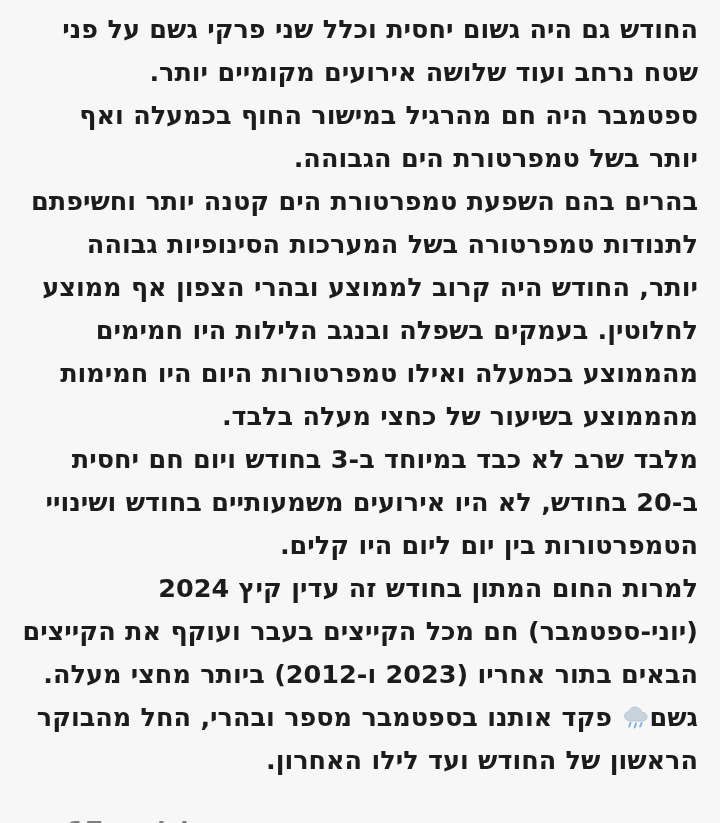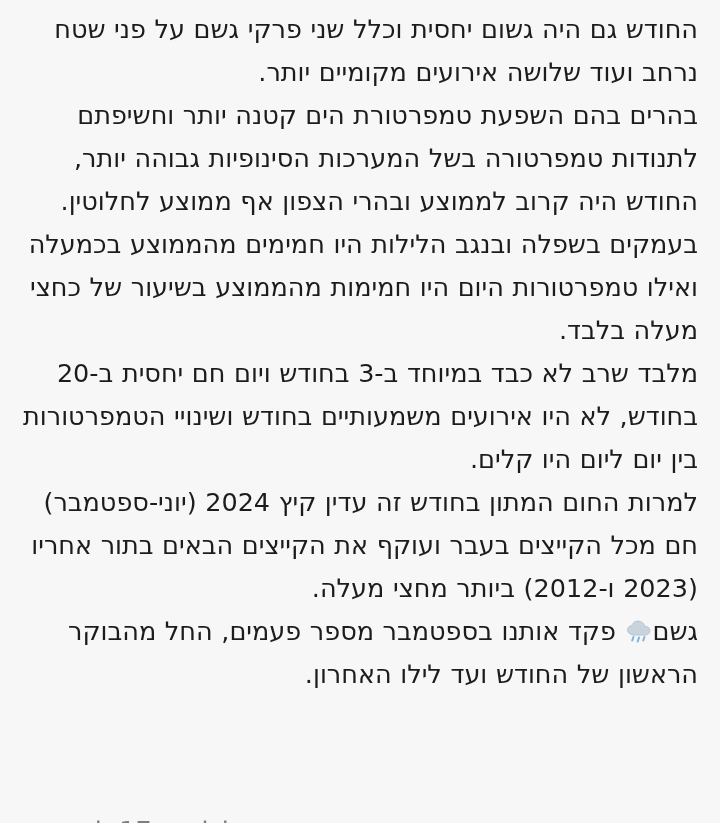--- a/index.html
+++ b/index.html
@@ -26,21 +26,21 @@
     direction: rtl;
     text-align: right;
   }
   .para {
     margin: 0;
     color: #1c1c1e;
     font-size: 25.5px;
     line-height: 43px;
     letter-spacing: 0px;
     word-spacing: 0.5px;
-    font-weight: 400;
+    font-weight: 700;
     direction: rtl;
     text-align: right;
     unicode-bidi: plaintext;
   }
   .para.first {
     margin-top: 8px;
   }
   .cloud-rain-icon {
     display: inline-block;
     vertical-align: -4px;
@@ -63,34 +63,35 @@
   }
 </style>
 </head>
 <body>
 
 <div class="page">
   <div class="article">
 
     <p class="para first">החודש גם היה גשום יחסית וכלל שני פרקי גשם על פני שטח נרחב ועוד שלושה אירועים מקומיים יותר.</p>
 
+    <p class="para">ספטמבר היה חם מהרגיל במישור החוף בכמעלה ואף יותר בשל טמפרטורת הים הגבוהה.</p>
 
     <p class="para">בהרים בהם השפעת טמפרטורת הים קטנה יותר וחשיפתם לתנודות טמפרטורה בשל המערכות הסינופיות גבוהה יותר, החודש היה קרוב לממוצע ובהרי הצפון אף ממוצע לחלוטין. בעמקים בשפלה ובנגב הלילות היו חמימים מהממוצע בכמעלה ואילו טמפרטורות היום היו חמימות מהממוצע בשיעור של כחצי מעלה בלבד.</p>
 
     <p class="para">מלבד שרב לא כבד במיוחד ב-3 בחודש ויום חם יחסית ב-20 בחודש, לא היו אירועים משמעותיים בחודש ושינויי הטמפרטורות בין יום ליום היו קלים.</p>
 
     <p class="para">למרות החום המתון בחודש זה עדין קיץ 2024 (יוני-ספטמבר) חם מכל הקייצים בעבר ועוקף את הקייצים הבאים בתור אחריו (2023 ו-2012) ביותר מחצי מעלה.</p>
 
     <p class="para"><span>גשם</span><span class="cloud-rain-icon"><svg viewBox="0 0 28 24" width="28" height="24" aria-hidden="true">
             <path d="M7.2 14.5c-2.6 0-4.7-2.05-4.7-4.55 0-2.35 1.85-4.3 4.25-4.5C7.6 2.9 10.1 1 13.1 1c3.35 0 6.1 2.35 6.6 5.4.25-.05.5-.08.75-.08 2.5 0 4.55 1.98 4.55 4.4S22.95 15.1 20.45 15.1H7.2z" fill="#c9d3dd" stroke="#b4bfca" stroke-width="0.8"></path>
             <g stroke="#7fb2e5" stroke-width="2" stroke-linecap="round">
               <line x1="8.5" y1="17" x2="7.2" y2="20.5"></line>
               <line x1="14" y1="17.5" x2="12.7" y2="21.5"></line>
               <line x1="19.5" y1="17" x2="18.2" y2="20.5"></line>
             </g>
-          </svg></span><span> פקד אותנו בספטמבר מספר פעמים, החל מהבוקר הראשון של החודש ועד לילו האחרון.</span></p>
+          </svg></span><span> פקד אותנו בספטמבר מספר ובהרי, החל מהבוקר הראשון של החודש ועד לילו האחרון.</span></p>
 
   </div>
 
   <div class="clipped-bottom">
     <p class="para">שבוע ומחצי אחרי המשמעותית הראשונה בלילה ה-17 לחודש</p>
   </div>
 </div>
 
 </body></html>

